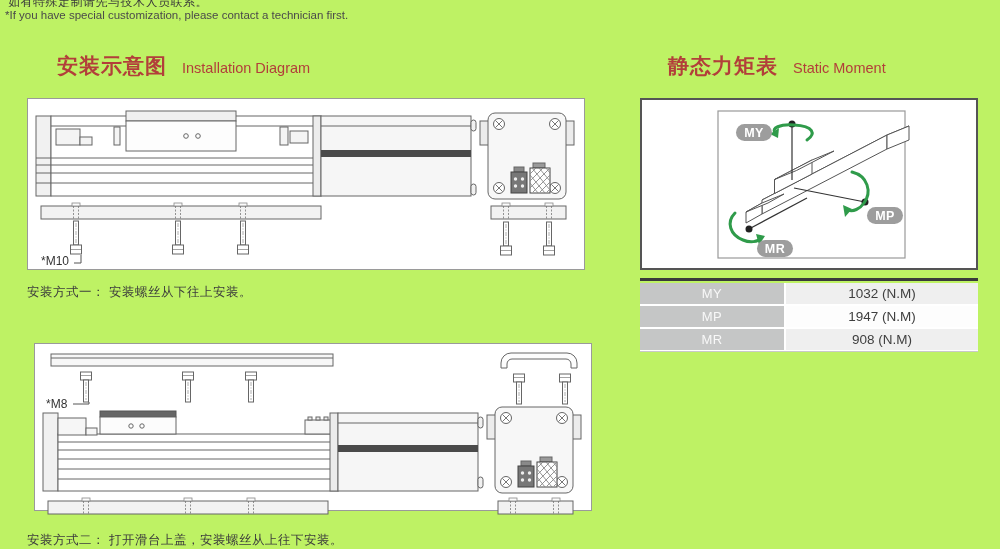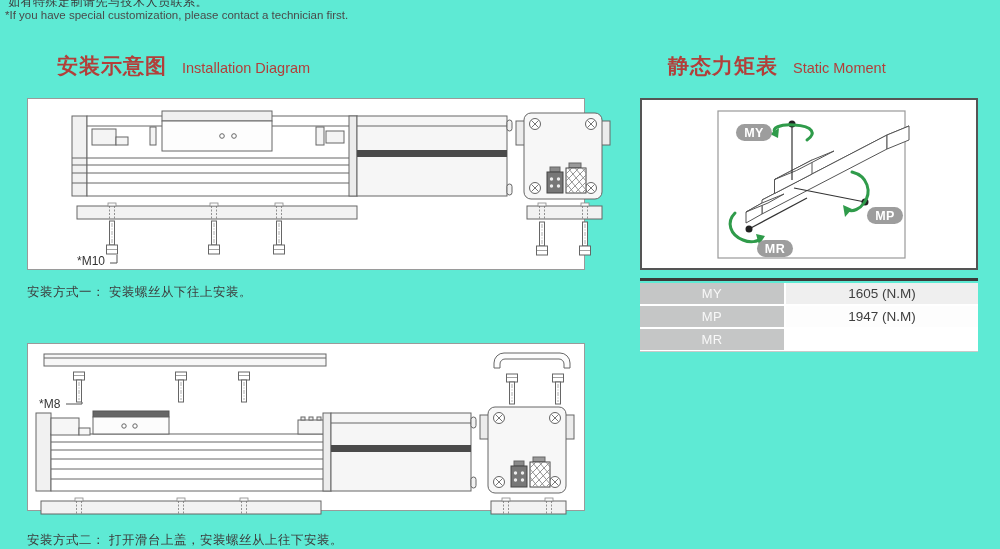--- a/index.html
+++ b/index.html
@@ -1,38 +1,38 @@
 <!DOCTYPE html>
 <html><head>
 <meta charset="utf-8">
 <style>
   * { margin:0; padding:0; box-sizing:border-box; }
   html,body { background:#fff; }
   .page {
     position:relative; width:1000px; height:549px; overflow:hidden;
-    background:#5eead4;
+    background:#bef264;
     font-family:"Liberation Sans", sans-serif;
     color:#333;
   }
   
   .note-zh-clip { position:absolute; left:8px; top:0; height:7px; overflow:hidden; width:420px; }
   .note-zh-clip .inner { margin-top:-6px; font-size:12px; color:#3a3a3a; letter-spacing:0.5px; }
   .note-en { position:absolute; left:5px; top:9px; font-size:11.5px; color:#4a4a4a;text-align:center; }
 
   
   .section-title { position:absolute; white-space:nowrap; }
   .section-title .zh { font-size:21px; font-weight:bold; color:#b23f3a; letter-spacing:1px;margin-left:30px; }
   .section-title .en { font-size:14.5px; color:#b23f3a; margin-left:15px; }
   .title-left  { left:27px; top:52px; }
   .title-right { left:638px; top:52px; }
 
   
   .dbox { position:absolute; background:#fff; border:1px solid #9a9a9a; }
-  .box1 { left:27px; top:98px;  width:558px; height:172px;padding-left:36px; }
-  .box2 { left:27px; top:343px; width:558px; height:168px; }
+  .box1 { left:27px; top:98px;  width:558px; height:172px; }
+  .box2 { left:34px; top:343px; width:558px; height:168px; }
   .box3 { left:640px; top:98px; width:338px; height:172px; border:2px solid #555; }
 
   .caption { position:absolute; font-size:12.5px; color:#3c3c3c; letter-spacing:0.5px; }
   .cap1 { left:27px; top:284px; }
   .cap2 { left:27px; top:532px;text-align:right; }
 
   
   .sm-table { position:absolute; left:640px; top:278px; width:338px; }
   .sm-topbar { height:3px; background:#3a3a3a; margin-bottom:2px; }
   .sm-grid { display:grid; grid-template-columns:144px 192px; column-gap:2px; row-gap:2px;
@@ -315,20 +315,21 @@
         <rect x="115" y="140" width="36" height="17" rx="8.5" fill="#9d9d9d"></rect>
         <text class="pill-txt" x="133" y="153" text-anchor="middle">MR</text>
       </g>
     </svg>
   </div>
 
   <div class="sm-table">
     <div class="sm-topbar"></div>
     <div class="sm-grid">
       <div class="lbl">MY</div>
-      <div class="val">1605 (N.M)</div>
+      <div class="val">1032 (N.M)</div>
       <div class="lbl">MP</div>
       <div class="val white">1947 (N.M)</div>
       <div class="lbl">MR</div>
+      <div class="val">908 (N.M)</div>
     </div>
   </div>
 
 </div>
 
 </body></html>

